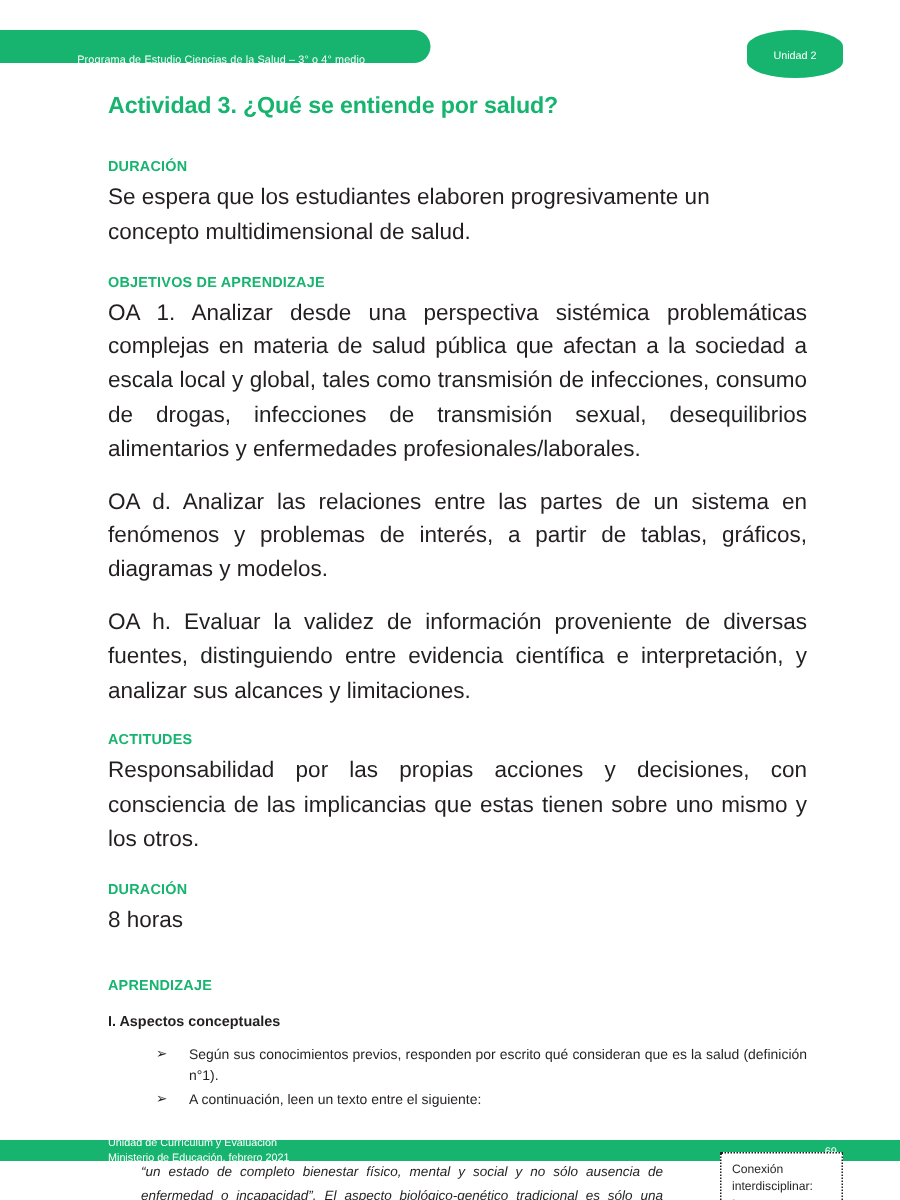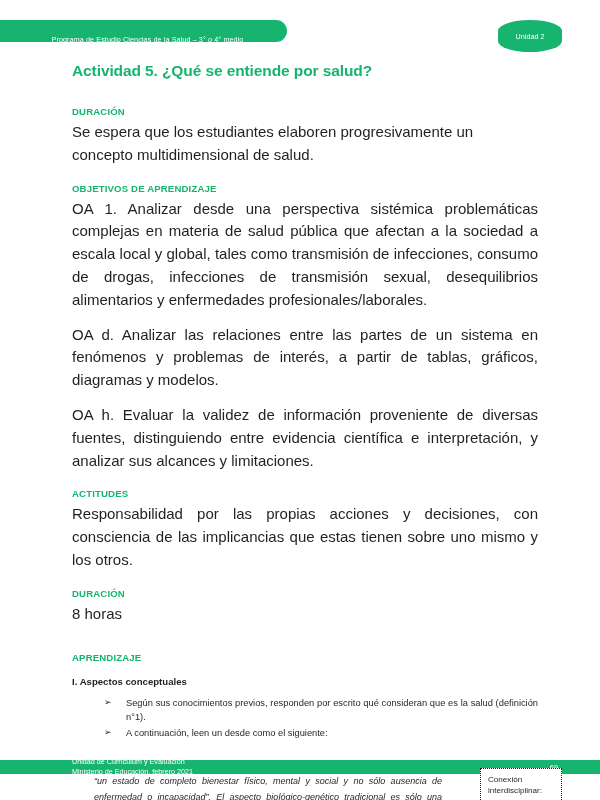--- a/index.html
+++ b/index.html
@@ -206,21 +206,21 @@
   <div class="header-bar">
     <span class="header-bar-text">Programa de Estudio Ciencias de la Salud – 3° o 4° medio</span>
   </div>
   <div class="unit-badge">
     <span class="unit-badge-text">Unidad 2</span>
   </div>
 </div>
 
 <div class="page">
 
-  <h1 class="activity-title">Actividad 5. ¿Qué se entiende por salud?</h1>
+  <h1 class="activity-title">Actividad 3. ¿Qué se entiende por salud?</h1>
 
   <div class="section-label">DURACIÓN</div>
   <p class="body-text left">Se espera que los estudiantes elaboren progresivamente un concepto multidimensional de salud.</p>
 
   <div class="gap-lg"></div>
 
   <div class="section-label">OBJETIVOS DE APRENDIZAJE</div>
   <p class="body-text">OA 1. Analizar desde una perspectiva sistémica problemáticas complejas en materia de salud pública que afectan a la sociedad a escala local y global, tales como transmisión de infecciones, consumo de drogas, infecciones de transmisión sexual, desequilibrios alimentarios y enfermedades profesionales/laborales.</p>
 
   <div class="gap-md"></div>
@@ -248,21 +248,21 @@
   <div class="subheading">I. Aspectos conceptuales</div>
   <div class="gap-sm"></div>
 
   <ul class="arrow-list">
     <li>
       <span class="arrow-icon">➢</span>
       <span>Según sus conocimientos previos, responden por escrito qué consideran que es la salud (definición n°1).</span>
     </li>
     <li>
       <span class="arrow-icon">➢</span>
-      <span>A continuación, leen un desde como el siguiente:</span>
+      <span>A continuación, leen un texto entre el siguiente:</span>
     </li>
   </ul>
 
   <div class="gap-lg"></div>
 
   <div class="quote-wrap">
     <div class="aside-box">
       <div>Conexión</div>
       <div>interdisciplinar:</div>
       <div class="bold">Lengua y</div>

